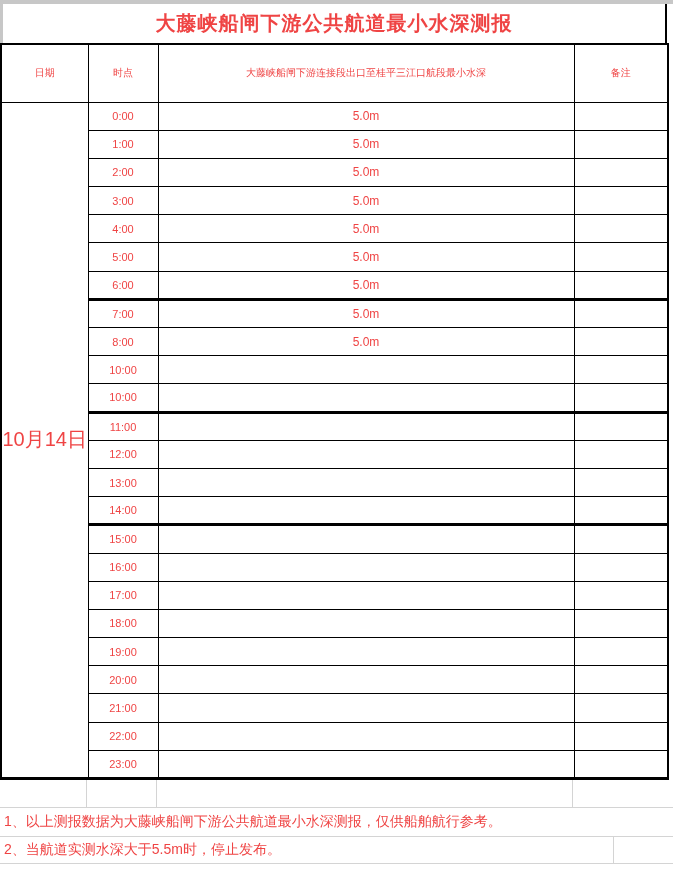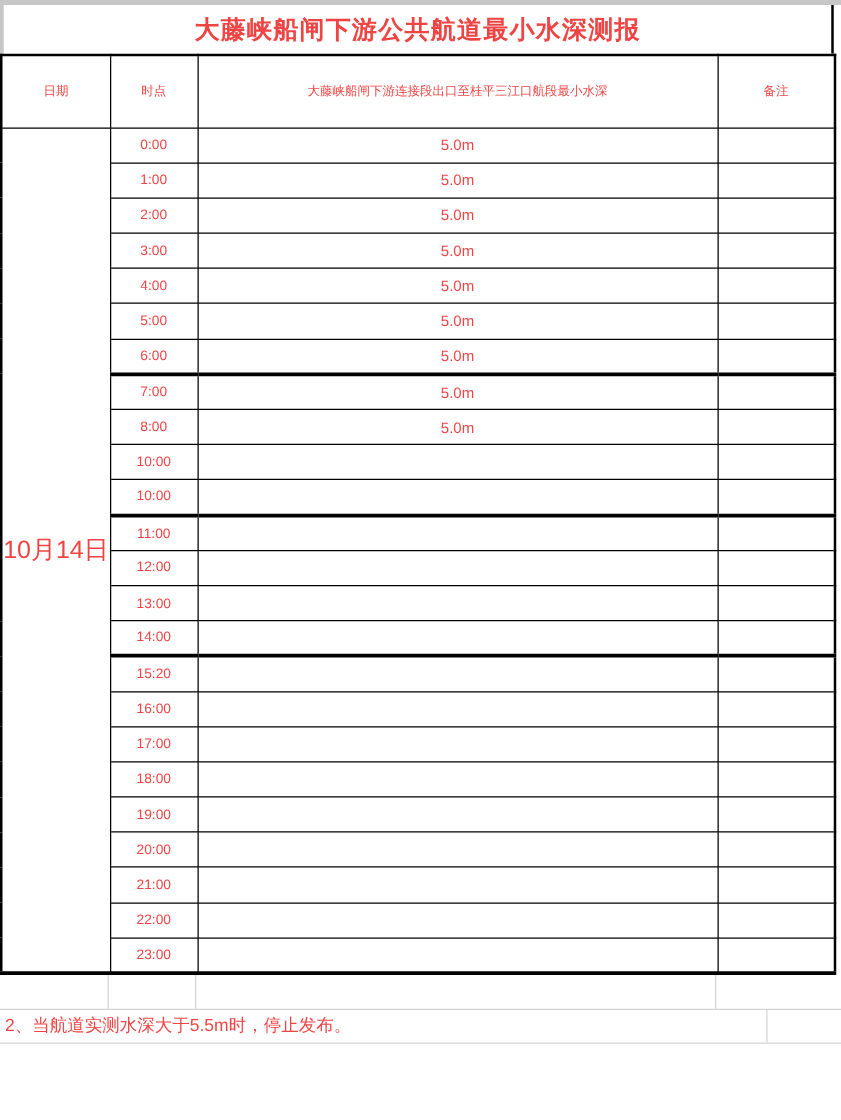--- a/index.html
+++ b/index.html
@@ -136,21 +136,21 @@
           <td class="time-cell">13:00</td>
           <td class="depth-cell"></td>
           <td class="remark-cell"></td>
         </tr>
         <tr class="thick">
           <td class="time-cell">14:00</td>
           <td class="depth-cell"></td>
           <td class="remark-cell"></td>
         </tr>
         <tr>
-          <td class="time-cell">15:20</td>
+          <td class="time-cell">15:00</td>
           <td class="depth-cell"></td>
           <td class="remark-cell"></td>
         </tr>
         <tr>
           <td class="time-cell">16:00</td>
           <td class="depth-cell"></td>
           <td class="remark-cell"></td>
         </tr>
         <tr>
           <td class="time-cell">17:00</td>
@@ -193,20 +193,25 @@
   <div class="below">
 
     <div class="b-row h28">
       <div class="b-cell w1 gr"></div>
       <div class="b-cell w2 gr"></div>
       <div class="b-cell w3 gr"></div>
       <div class="b-cell w4"></div>
     </div>
 
 
+    <div class="b-row h29">
+      <div class="b-cell w4">
+        <span class="note-text">1、以上测报数据为大藤峡船闸下游公共航道最小水深测报，仅供船舶航行参考。</span>
+      </div>
+    </div>
 
     <div class="b-row h27">
       <div class="b-cell wide gr">
         <span class="note-text">2、当航道实测水深大于5.5m时，停止发布。</span>
       </div>
       <div class="b-cell w4"></div>
     </div>
 
   </div>
 </div>

